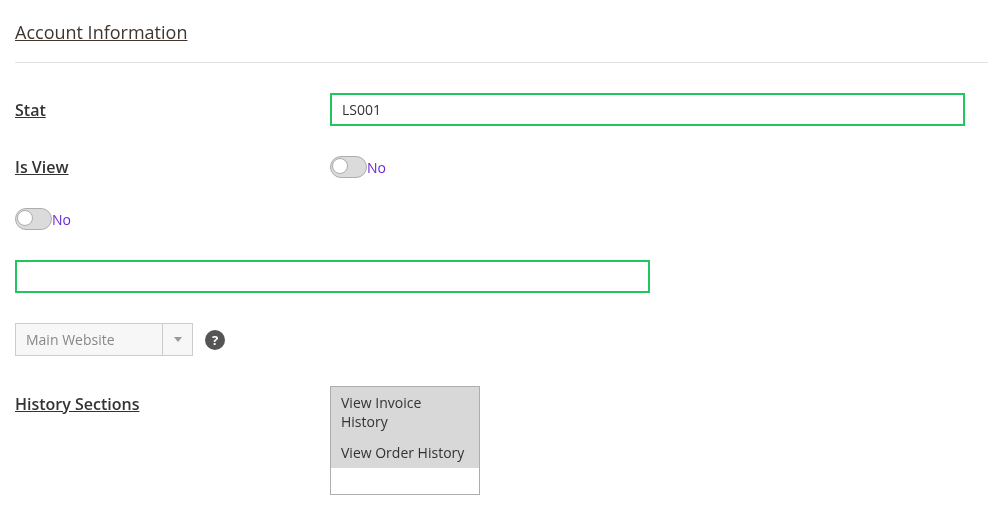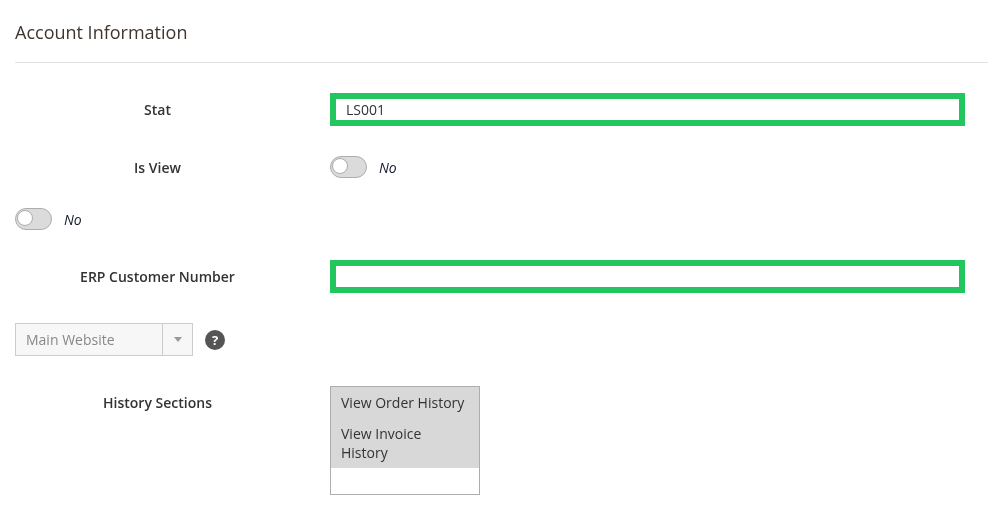--- a/index.html
+++ b/index.html
@@ -14,56 +14,58 @@
       background: #fff;
       padding: 20px 15px;
     }
     .section-title {
       font-size: 18px;
       font-weight: 400;
       color: #41362f;
       padding-bottom: 18px;
       border-bottom: 1px solid #e3e3e3;
       margin-bottom: 30px;
+      text-decoration: underline;
     }
     .form-row {
       display: flex;
       align-items: center;
       margin-bottom: 30px;
     }
     .form-row.align-top {
       align-items: flex-start;
     }
     .form-label {
       width: 315px;
-      text-align: center;
+      text-align: left;
       padding-right: 30px;
-      font-size: 14px;
+      font-size: 16px;
       font-weight: 600;
       color: #333;
       flex-shrink: 0;
+      text-decoration: underline;
     }
     .form-label.disabled {
       color: #999;
     }
     .required-mark {
       color: #e02b27;
       margin-left: 3px;
       font-weight: normal;
     }
     .form-control-wrap {
       flex: 1;
       display: flex;
       align-items: center;
     }
     .text-input {
       width: 100%;
       max-width: 635px;
       height: 33px;
-      border: 6px solid #22c55e;
+      border: 2px solid #22c55e;
       padding: 0 10px;
       font-size: 14px;
       color: #333;
       font-family: inherit;
     }
     .toggle-switch {
       position: relative;
       display: inline-block;
       width: 37px;
       height: 22px;
@@ -80,24 +82,22 @@
       position: absolute;
       top: 2px;
       left: 2px;
       width: 16px;
       height: 16px;
       background: #fff;
       border: 1px solid #adadad;
       border-radius: 50%;
     }
     .toggle-label {
-      margin-left: 12px;
-      font-size: 14px;
-      color: #0f172a;
-      font-style: italic;
+      font-size: 14px;
+      color: #6d28d9;
     }
     .select-wrap {
       display: flex;
       align-items: center;
     }
     .select-box {
       height: 33px;
       width: 148px;
       border: 1px solid #ccc;
       background: #f7f7f7;
@@ -181,21 +181,20 @@
   <div class="form-control-wrap">
     <div class="toggle-switch">
       <div class="toggle-track"></div>
       <div class="toggle-knob"></div>
     </div>
     <span class="toggle-label">No</span>
   </div>
 </div>
 
 <div class="form-row">
-  <div class="form-label">ERP Customer Number</div>
   <div class="form-control-wrap">
     <input type="text" class="text-input" value="" style="">
   </div>
 </div>
 
 <div class="form-row">
   <div class="form-control-wrap">
     <div class="select-wrap">
       <div class="select-box">Main Website</div>
       <div class="select-arrow">
@@ -205,18 +204,18 @@
       </div>
     </div>
     <div class="help-icon">?</div>
   </div>
 </div>
 
 <div class="form-row align-top">
   <div class="form-label" style="padding-top:7px;">History Sections</div>
   <div class="form-control-wrap">
     <div class="multiselect">
+      <div class="multiselect-option">View Invoice History</div>
       <div class="multiselect-option">View Order History</div>
-      <div class="multiselect-option">View Invoice History</div>
       <div class="multiselect-empty"></div>
     </div>
   </div>
 </div>
 
 </body></html>

